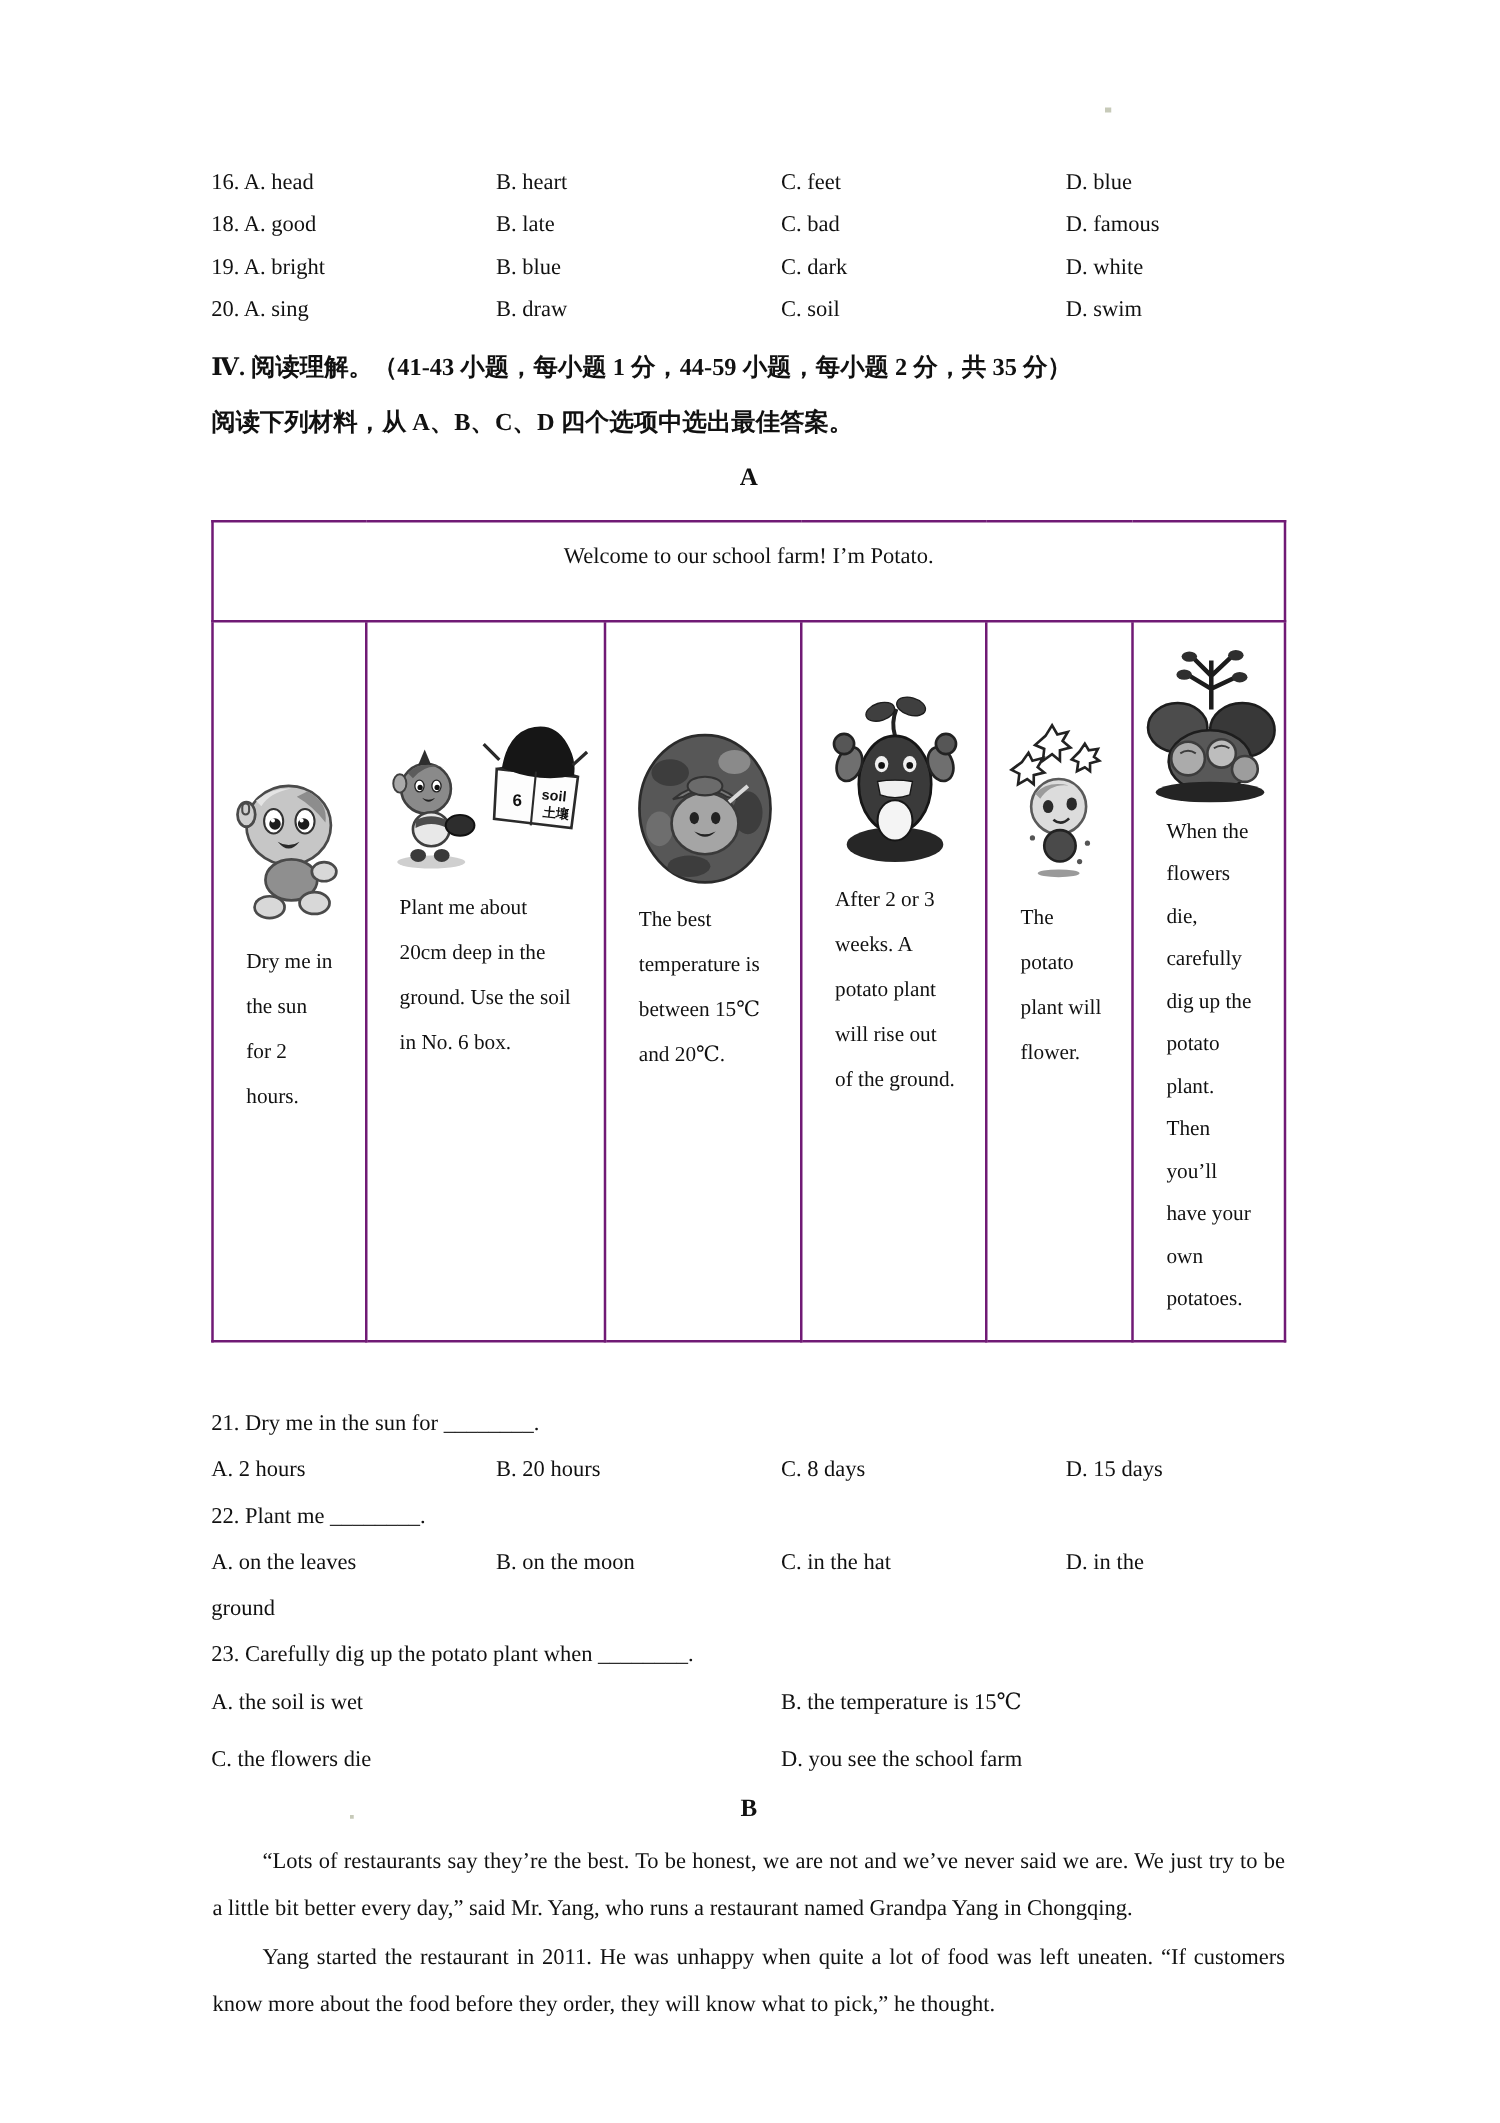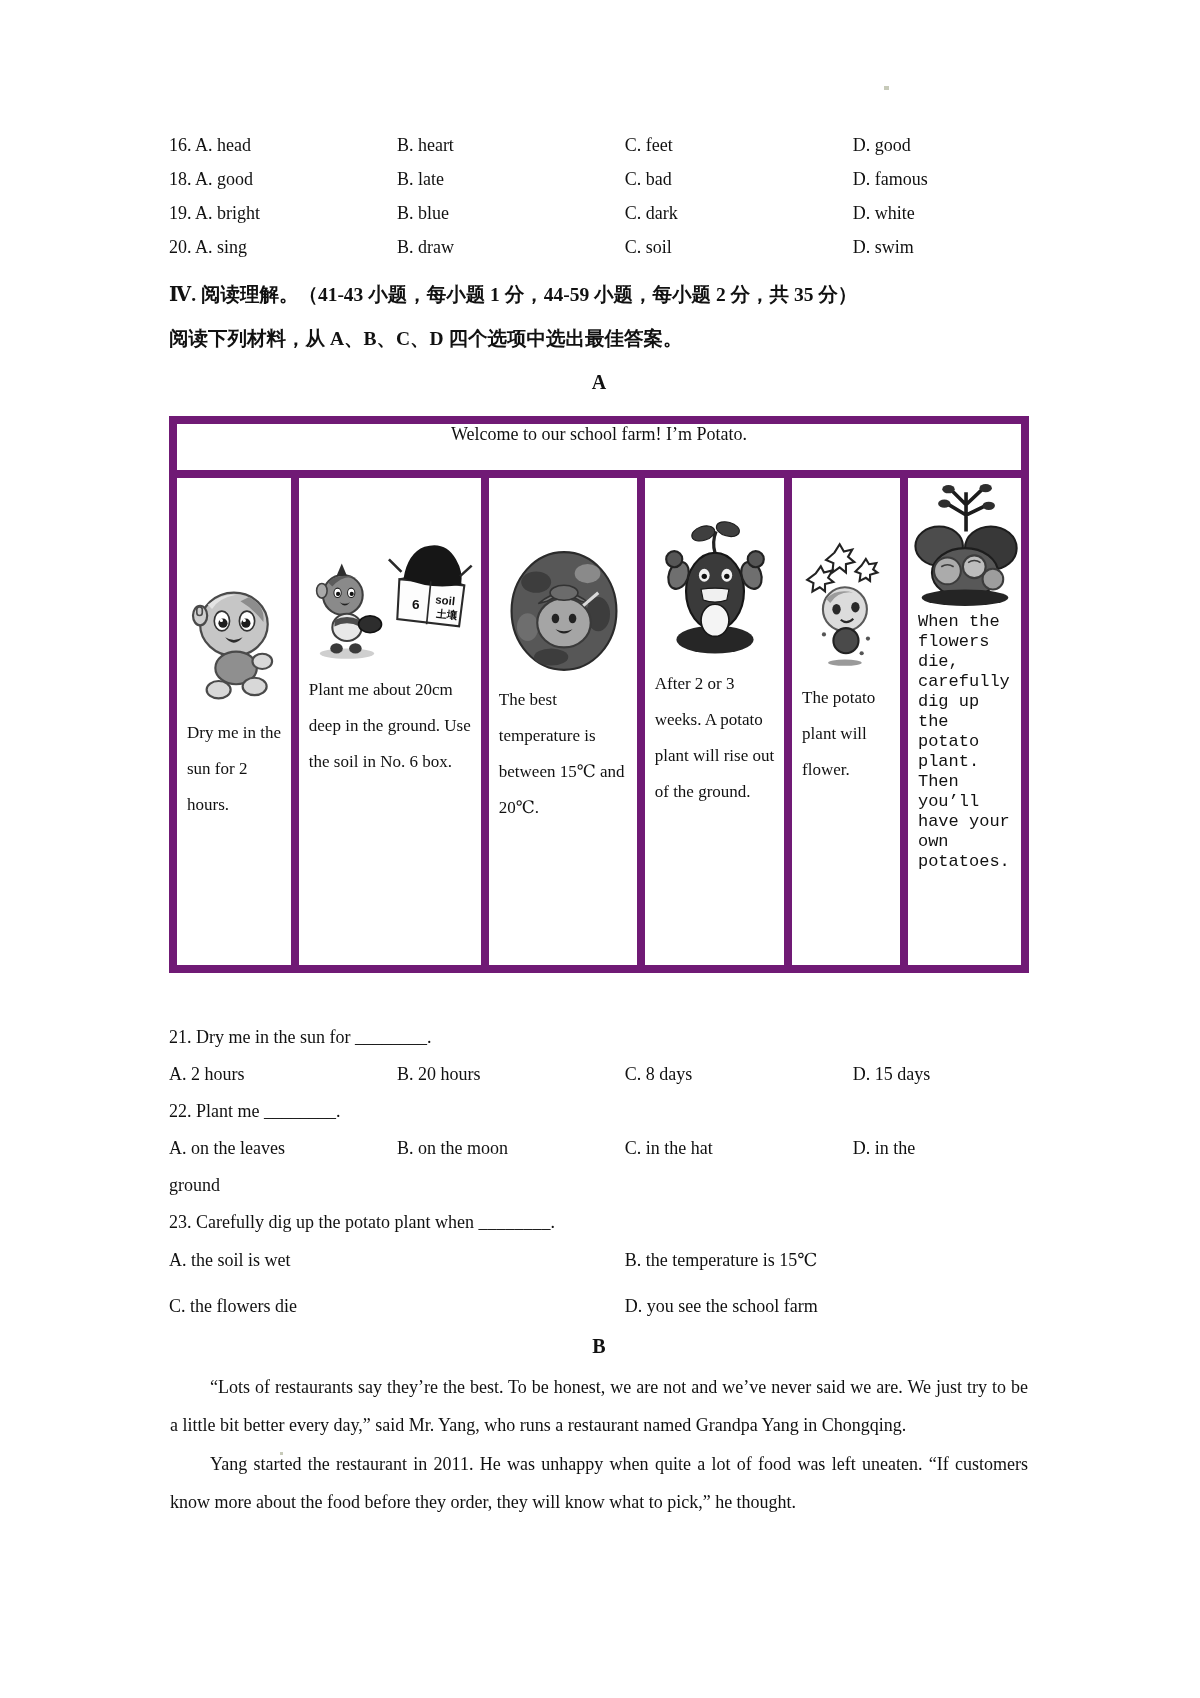--- a/index.html
+++ b/index.html
@@ -15,33 +15,33 @@
 
   
   .sec-heading{margin-top:9px;font-weight:bold;font-size:19.5px;line-height:44px;
                font-family:"Liberation Serif","DejaVu Serif",serif;}
 
   
   .part-label{text-align:center;font-weight:bold;font-size:20px;line-height:36px;margin-top:3px;}
 
   
   table.farm{border-collapse:collapse;width:860px;table-layout:fixed;margin-top:16px;}
-  table.farm td{border:8px solid #701a75;vertical-align:top;padding:0;}
+  table.farm td{border:2px solid #701a75;vertical-align:top;padding:16px;}
   td.caption-cell{height:46px;text-align:center;font-size:18px;vertical-align:middle;padding:0 4px;}
   td.body-cell{height:487px;}
   .cell-inner{display:flex;flex-direction:column;align-items:flex-start;height:100%;box-sizing:border-box;padding:0 8px 0 10px;}
   .img-wrap{align-self:center;display:flex;align-items:flex-end;justify-content:center;}
   .cell-text{font-size:17px;line-height:36px;margin-top:10px;}
   .c1 .img-wrap{margin-top:105px;height:122px;}
   .c2 .img-wrap{margin-top:46px;height:138px;}
   .c3 .img-wrap{margin-top:70px;height:124px;}
   .c4 .img-wrap{margin-top:36px;height:142px;}
   .c5 .img-wrap{margin-top:56px;height:136px;}
   .c6 .img-wrap{margin-top:2px;height:126px;}
-  .c6 .cell-text{margin-top:6px;line-height:20px;font-family:Liberation Mono, monospace;}
+  .c6 .cell-text{margin-top:6px;line-height:34px;}
 
   
   .questions{margin-top:46px;font-size:18px;}
   .q-stem{line-height:37px;white-space:nowrap;}
   .opt-row4{display:grid;grid-template-columns:26.5% 26.5% 26.5% 20.5%;line-height:37px;}
   .opt-row2{display:grid;grid-template-columns:53% 47%;line-height:38px;}
   .opt-row4 span,.opt-row2 span{white-space:nowrap;}
   .wrap-line{line-height:37px;}
   .gap8{height:8px;}
 
@@ -59,21 +59,21 @@
   <div class="speck" style="left:884px;top:86px;width:5px;height:4px;"></div>
   <div class="speck" style="left:280px;top:1452px;width:3px;height:3px;"></div>
 
   <div class="content">
 
     <div class="mcq-block">
       <div class="mcq-row">
         <span>16. A. head</span>
         <span>B. heart</span>
         <span>C. feet</span>
-        <span>D. good</span>
+        <span>D. blue</span>
       </div>
       <div class="mcq-row">
         <span>18. A. good</span>
         <span>B. late</span>
         <span>C. bad</span>
         <span>D. famous</span>
       </div>
       <div class="mcq-row">
         <span>19. A. bright</span>
         <span>B. blue</span>

